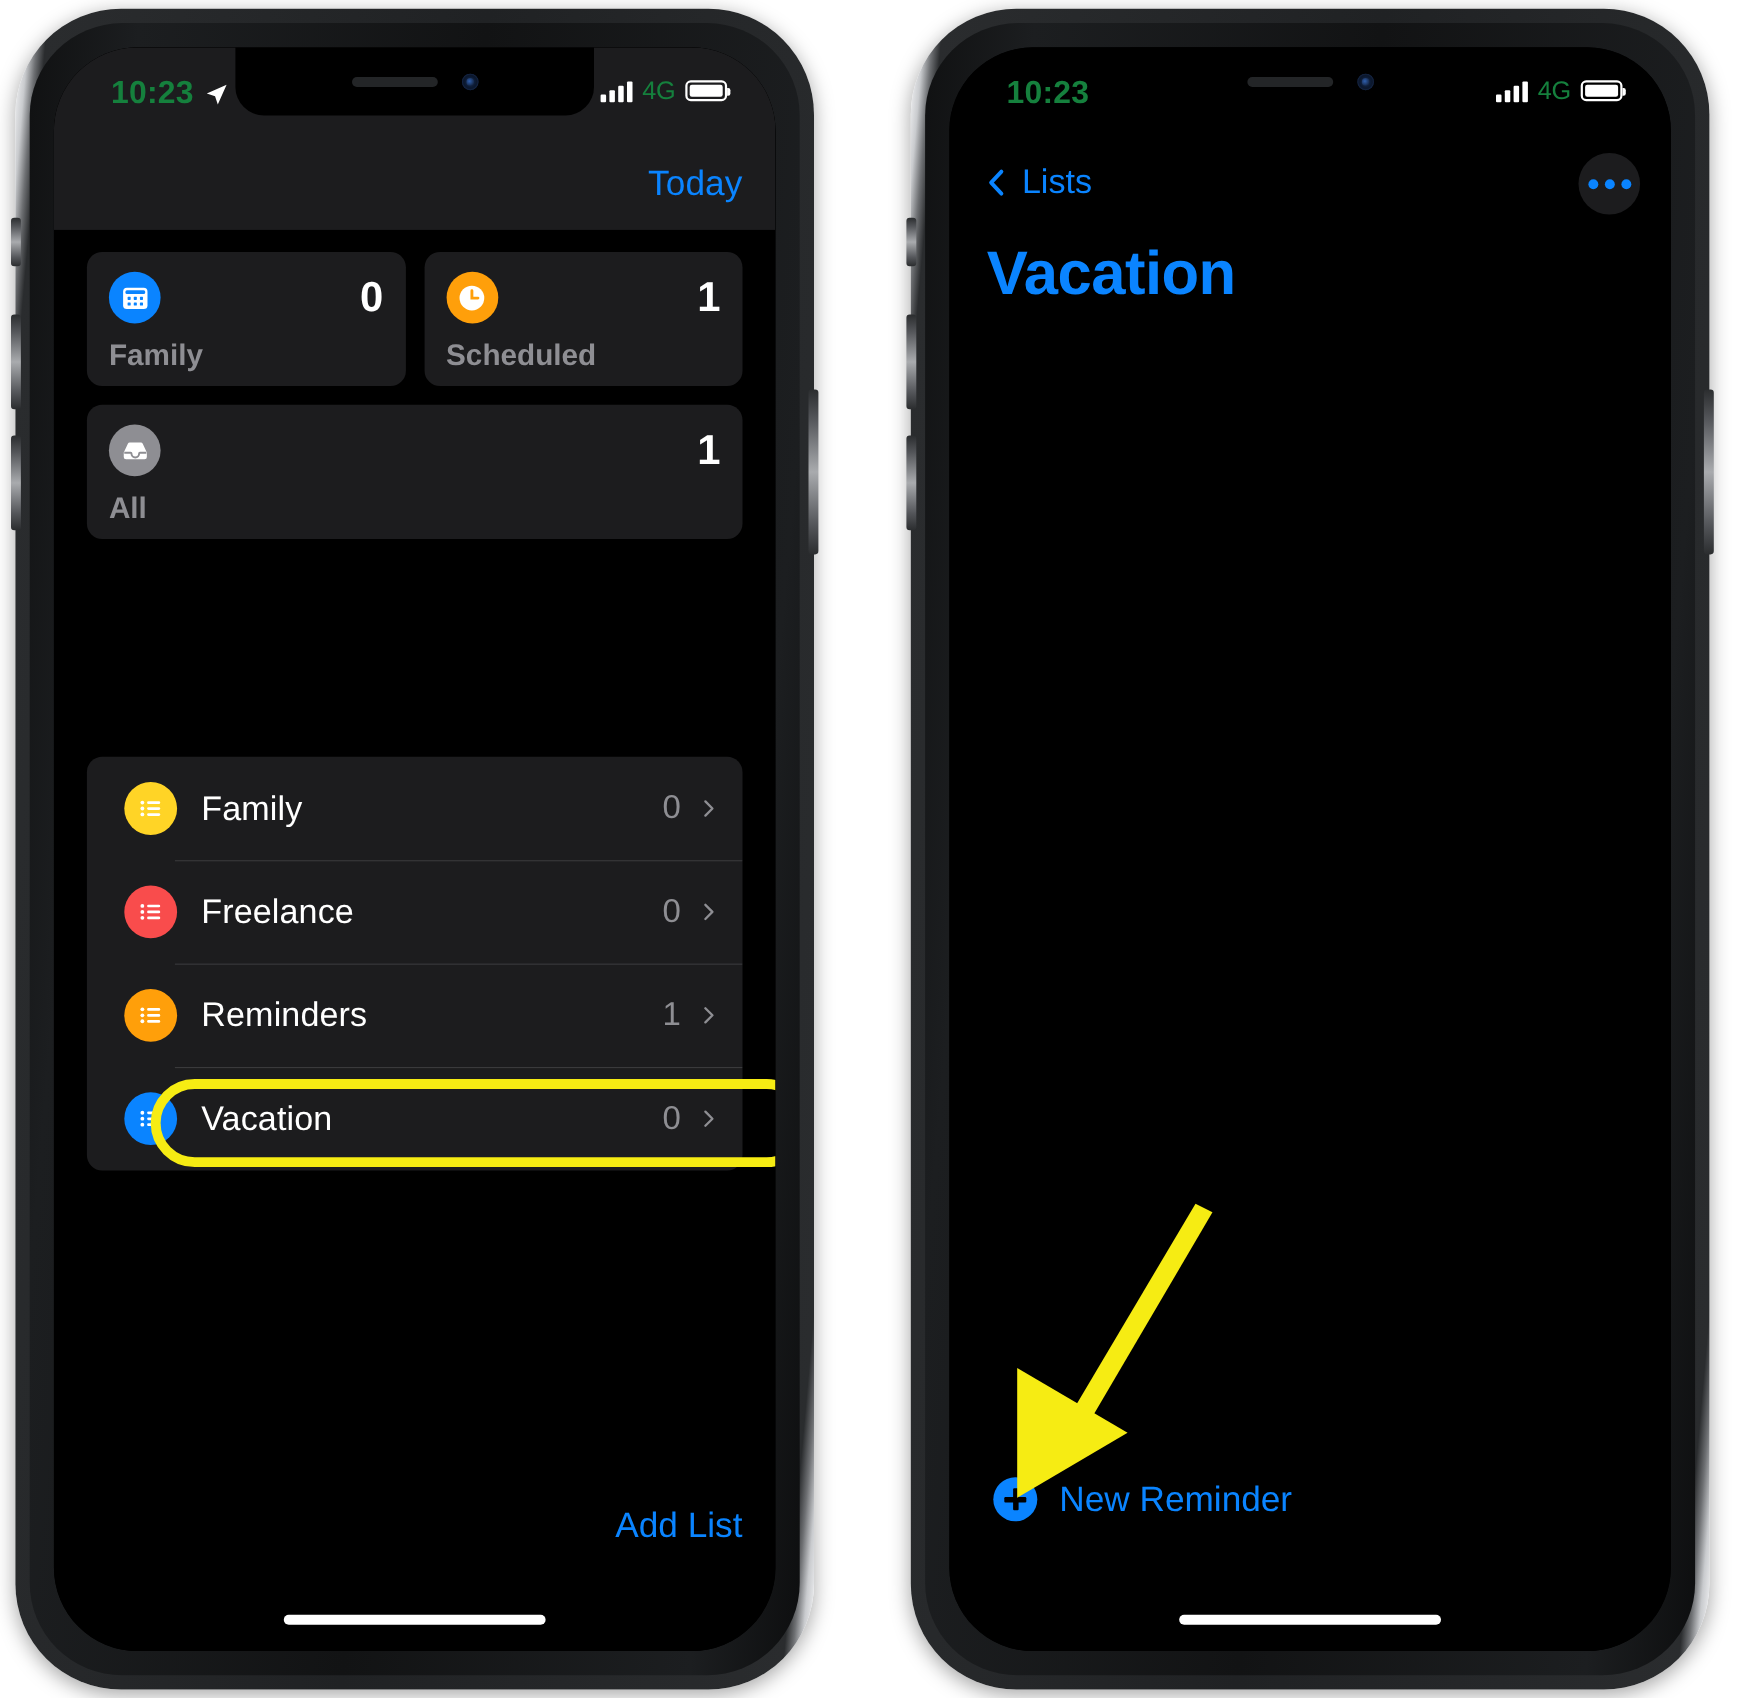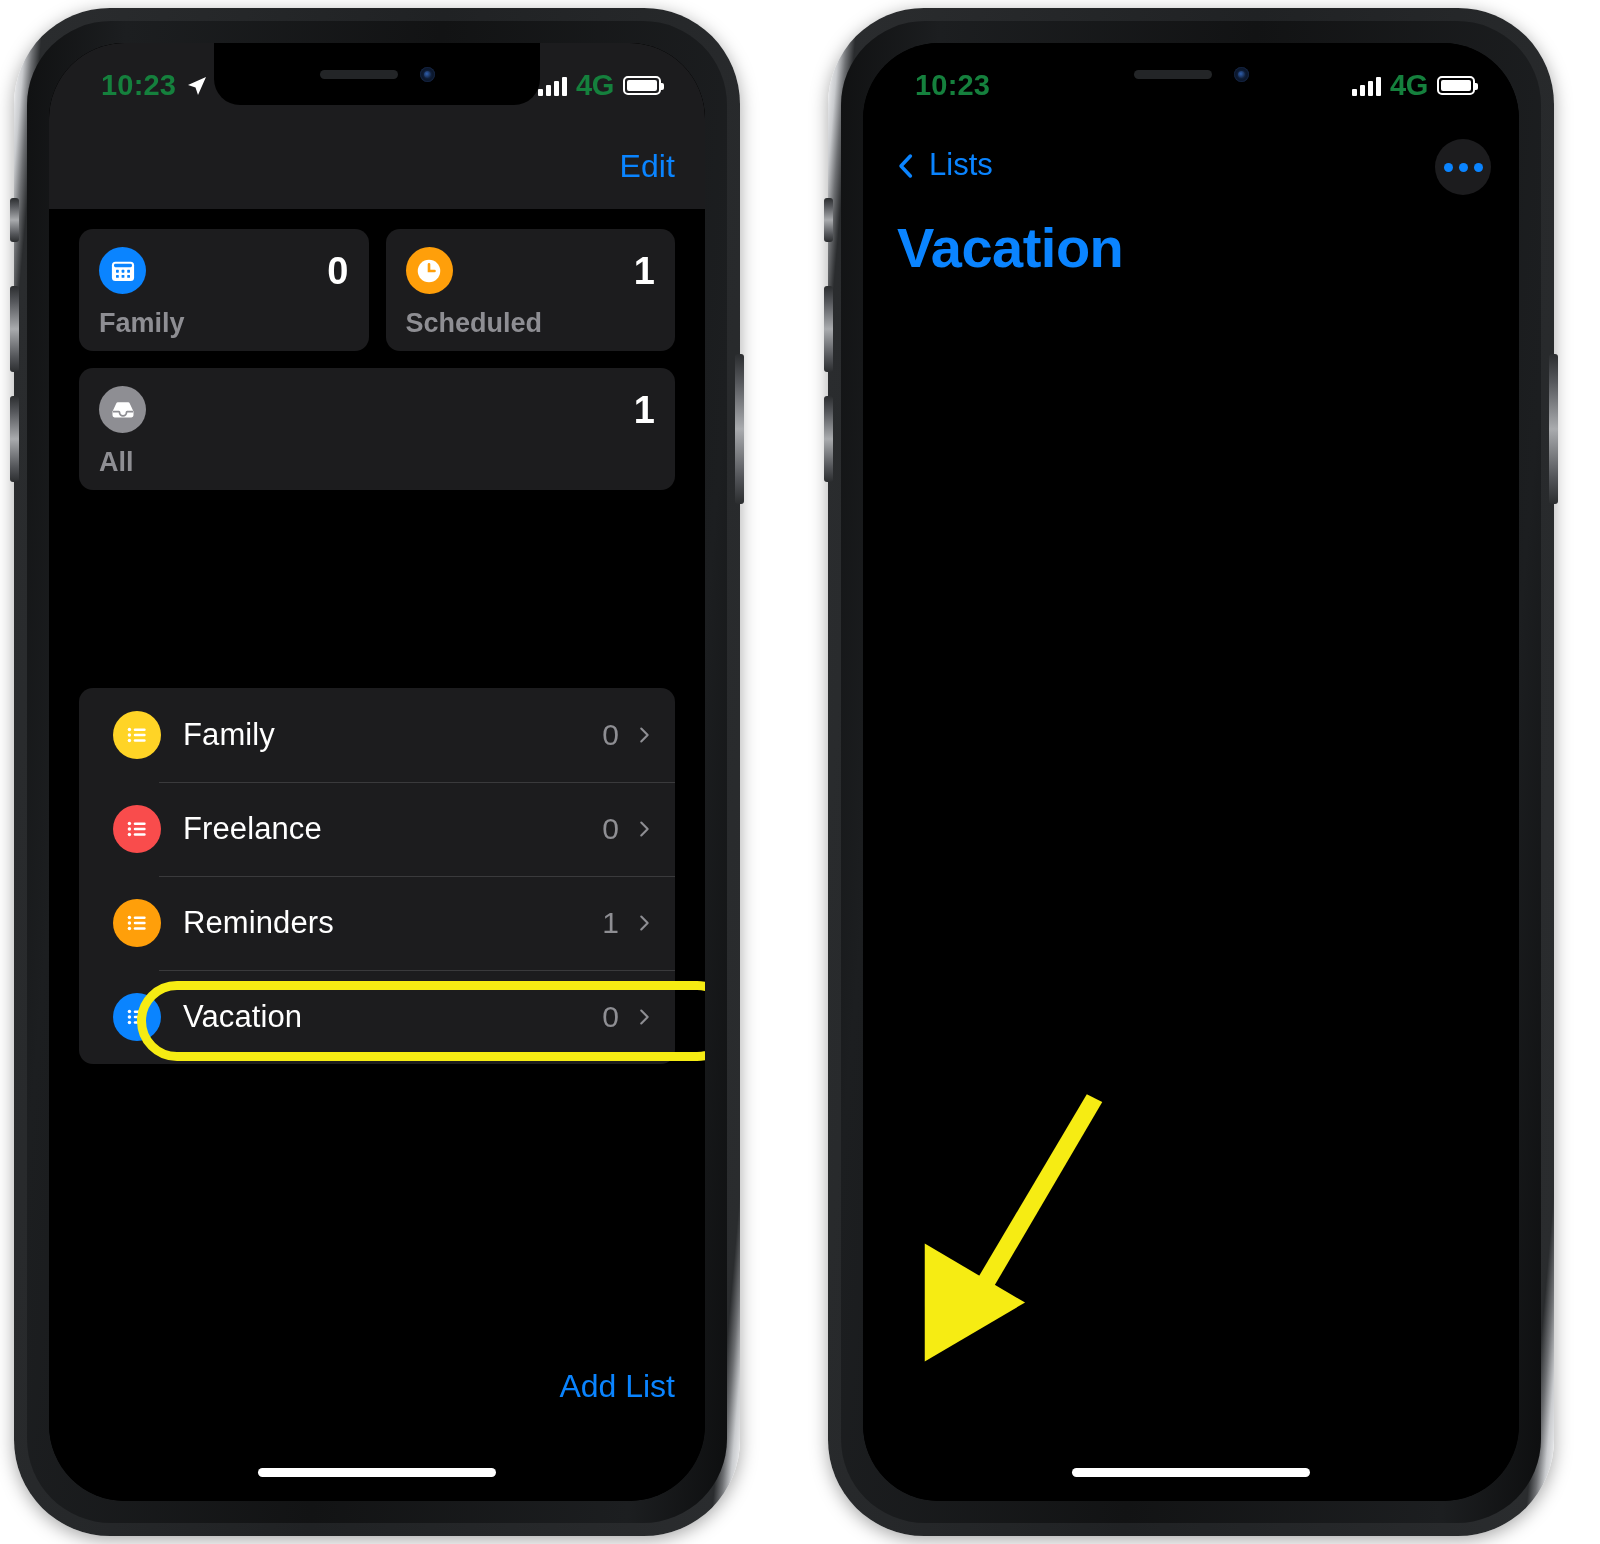--- a/index.html
+++ b/index.html
@@ -120,21 +120,21 @@
     display: flex;
     align-items: center;
     gap: 9px;
   }
   .bars { display:flex; align-items:flex-end; gap:3px; height:20px; }
   .bars i { display:block; width:5px; background:#fff; border-radius:1px; }
   .bars i:nth-child(1){height:7px}
   .bars i:nth-child(2){height:11px}
   .bars i:nth-child(3){height:15px}
   .bars i:nth-child(4){height:19px}
-  .net { font-size:29px; font-weight:700; letter-spacing:-0.3px;}
+  .net { font-size:23px; font-weight:400; letter-spacing:-0.3px;}
   .battery {
     width: 38px; height: 19px;
     border: 2.5px solid #fff;
     border-radius: 5px;
     position: relative;
     padding: 2px;
   }
   .battery::after{
     content:"";
     position:absolute; right:-5px; top:5px;
@@ -378,21 +378,21 @@
                   <i></i>
                   <i></i>
                 </div>
               <div class="net">4G</div>
               <div class="battery">
                   <b></b>
                 </div>
             </div>
           </div>
 
-          <div class="edit-btn">Edit</div>
+          <div class="edit-btn">Today</div>
 
           <div class="cards">
             <div class="card-row">
 
               <div class="card half">
                 <div class="card-top">
                   <div class="card-icon" style="background:#0a84ff">
                     <svg width="28" height="28" viewBox="0 0 24 24">
                       <rect x="2.5" y="4" width="19" height="16.5" rx="3" fill="#fff"></rect>
                       <rect x="4.3" y="5.8" width="15.4" height="3" rx="1.2" fill="#0a84ff"></rect>
@@ -591,20 +591,24 @@
 
           <div class="big-title">Vacation</div>
 
           <svg class="arrow-svg" viewBox="0 0 680 1484" preserveAspectRatio="none">
             <g fill="#f6ec13">
               <path d="M232 1070 L248 1078 L120 1292 L104 1282 Z"></path>
               <path d="M64 1342 L64 1222 L168 1282 Z"></path>
             </g>
           </svg>
 
+          <div class="new-reminder">
+            <div class="plus-circle"></div>
+            <span>New Reminder</span>
+          </div>
 
           <div class="home-indicator"></div>
         </div>
       </div>
     </div>
   </div>
 
 </div>
 
 </body></html>

